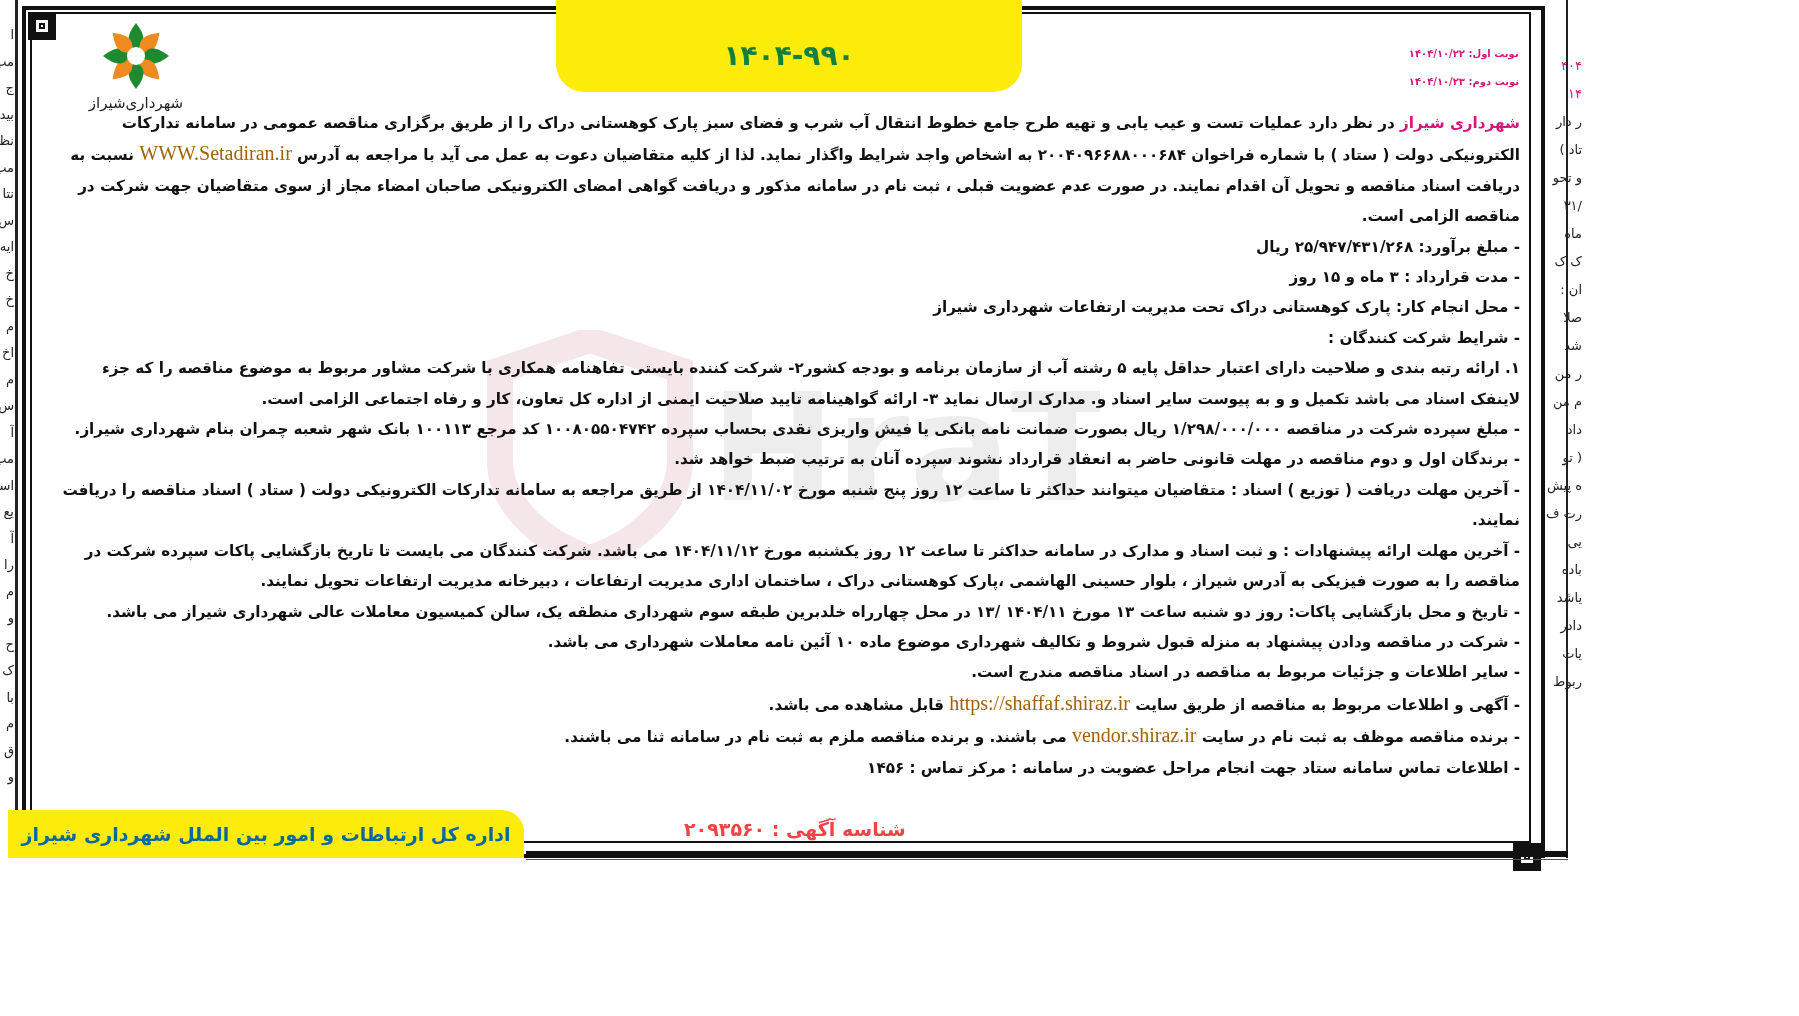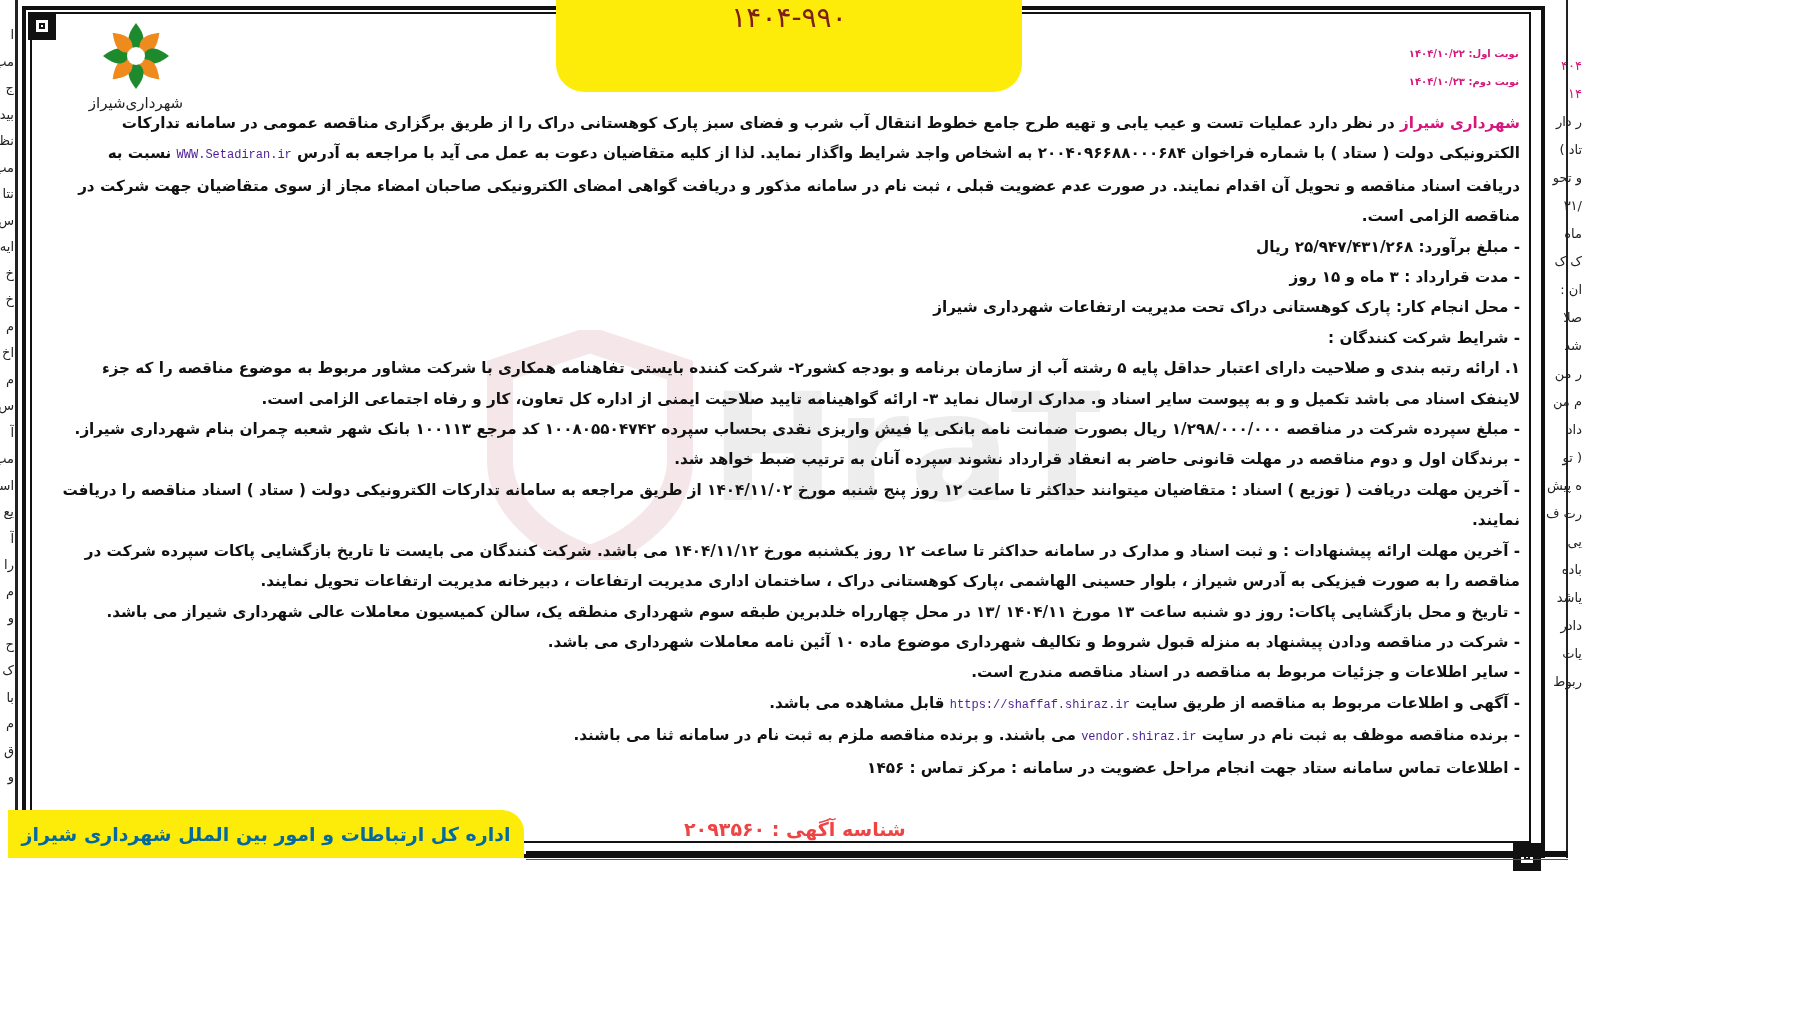--- a/index.html
+++ b/index.html
@@ -37,42 +37,42 @@
     border: 2px solid #fff; outline: 2px solid #111; outline-offset: -5px; }
   .corner.tl { left: 28px; top: 12px; }
   .corner.br { left: 1513px; top: 843px; }
 
   .title-box {
     position: absolute; left: 556px; top: 0; width: 466px; height: 92px;
     background: #fdeb0a; border-radius: 0 0 28px 28px;
     text-align: center; direction: rtl;
   }
   .title-main { font-size: 31px; font-weight: bold; line-height: 46px; color: #111; }
-  .title-num { font-size: 28px; font-weight: normal; line-height: 36px; color: #7f1d1d; direction: ltr; }
+  .title-num { font-size: 28px; font-weight: bold; line-height: 36px; color: #15803d; direction: ltr; margin-top: 38px; }
 
   .logo {
     position: absolute; left: 66px; top: 20px; width: 140px; height: 100px; text-align: center;
   }
   .logo svg { display: block; margin: 0 auto; }
   .logo-text { font-size: 15px; font-weight: normal; direction: rtl; color: #222; margin-top: 2px; }
 
   .dates {
     position: absolute; right: 280px; top: 40px; direction: rtl; text-align: left;
     font-size: 10px; font-weight: bold; color: #d5177c; line-height: 28px;
   }
   .dates .d { display: block; }
 
   .body-text {
     position: absolute; left: 52px; top: 108px; width: 1468px;
     direction: rtl; text-align: right; font-size: 15.2px; font-weight: bold;
     line-height: 30.4px; color: #111;
   }
   .body-text p { margin: 0; }
   .org { color: #d5177c; }
-  .link { color: #4c1d95; font-weight: normal; font-size: 12px; font-family: Liberation Mono, monospace; }
+  .link { color: #a16207; font-weight: normal; font-size: 20px; font-family: Liberation Serif, serif; }
 
   .watermark {
     position: absolute; left: 480px; top: 330px; width: 620px; height: 230px;
     opacity: 0.13; pointer-events: none;
   }
 
   .footer-box {
     position: absolute; left: 8px; top: 810px; width: 516px; height: 48px;
     background: #fdeb0a; border-radius: 0 22px 0 0;
     direction: rtl; text-align: center; font-size: 19px; font-weight: bold; line-height: 48px; color: #0369a1;

